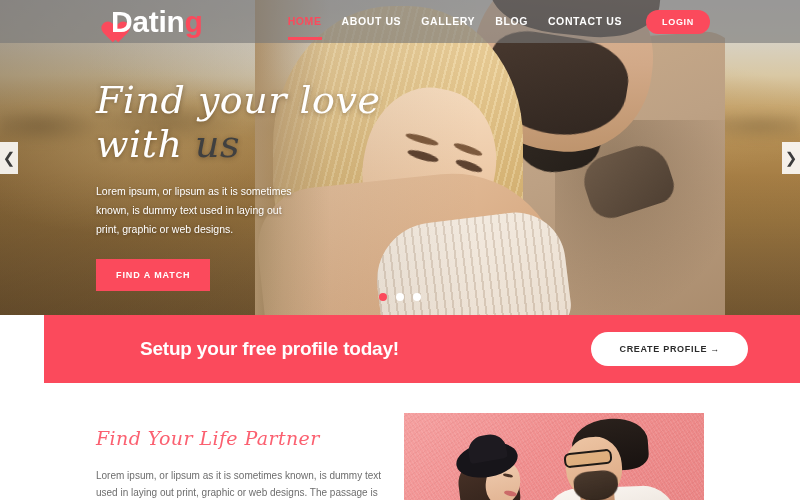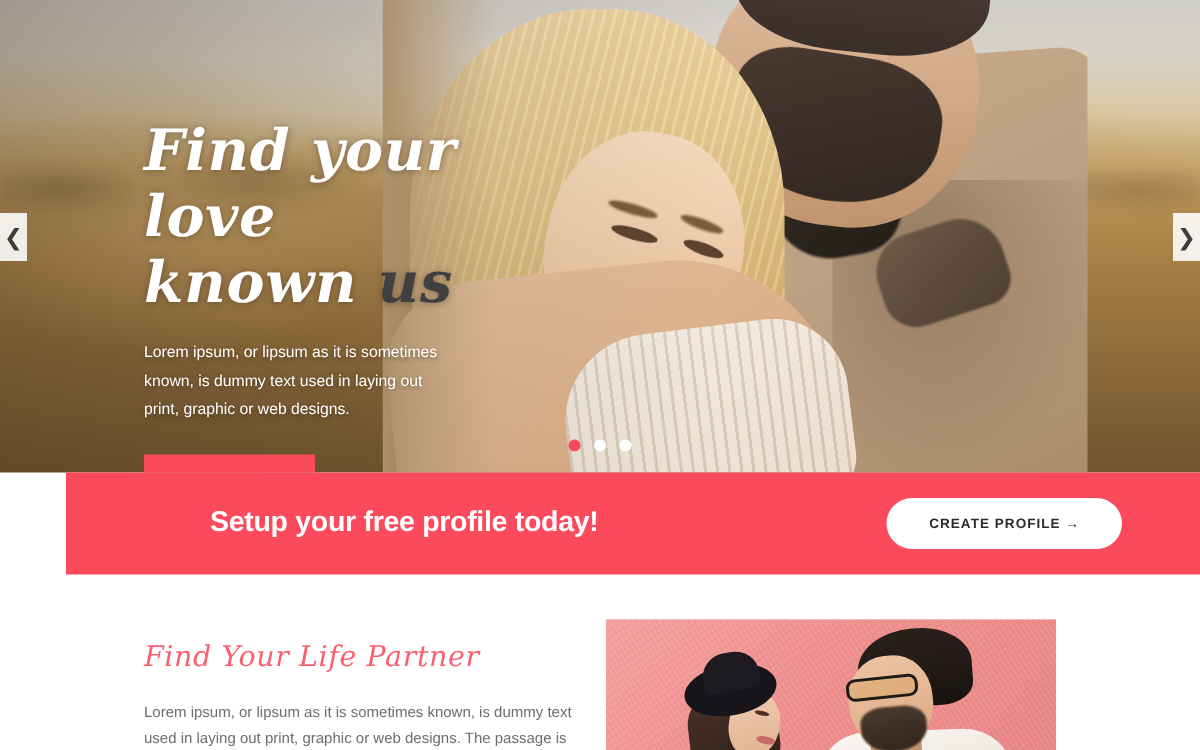--- a/index.html
+++ b/index.html
@@ -326,21 +326,21 @@
     top: 78px;
     width: 300px;
     z-index: 20;
   }
   .hero-title {
     font-family: "DejaVu Serif", serif;
     font-style: italic;
     font-size: 38px;
     line-height: 44px;
     color: #ffffff;
-    font-weight: 700;
+    font-weight: 400;
     text-shadow: 0 1px 5px rgba(60,40,20,.45);
     letter-spacing: .5px;
   }
   .hero-title .accent { color: #404040; }
   .hero-desc {
     margin-top: 16px;
     font-size: 10.5px;
     line-height: 19px;
     color: #ffffff;
     text-shadow: 0 1px 3px rgba(60,40,20,.5);
@@ -606,40 +606,55 @@
       <div class="knit-texture"></div>
       <div class="man-hand"></div>
       <div class="hero-couple-fade"></div>
     </div>
 
     <div class="hero-scrim"></div>
 
     <div class="hero-content">
       <div class="hero-title">
         <span>Find your love</span><br>
-        <span>known </span><span class="accent">us</span>
+        <span>with </span><span class="accent">us</span>
       </div>
       <div class="hero-desc">Lorem ipsum, or lipsum as it is sometimes known, is dummy text used in laying out print, graphic or web designs.</div>
       <button class="find-match-btn">FIND A MATCH</button>
     </div>
 
     <div class="car-arrow prev">
       <span>❮</span>
     </div>
     <div class="car-arrow next">
       <span>❯</span>
     </div>
 
     <div class="car-dots">
       <span class="dot active"></span>
       <span class="dot"></span>
       <span class="dot"></span>
     </div>
   </div>
 
+  <div class="header">
+    <div class="logo">
+      <span class="logo-heart"></span>
+      <span class="logo-text"><span>Datin</span><span class="g">g</span></span>
+    </div>
+
+    <div class="nav">
+      <span class="nav-item active">HOME</span>
+      <span class="nav-item">ABOUT US</span>
+      <span class="nav-item">GALLERY</span>
+      <span class="nav-item">BLOG</span>
+      <span class="nav-item">CONTACT US</span>
+      <button class="login-btn">LOGIN</button>
+    </div>
+  </div>
 
   <div class="cta">
     <div class="cta-title">Setup your free profile today!</div>
     <button class="cta-btn"><span>CREATE PROFILE</span> <span>→</span></button>
   </div>
 
   <div class="about">
     <div class="about-left">
       <div class="about-title">Find Your Life Partner</div>
       <div class="about-desc">Lorem ipsum, or lipsum as it is sometimes known, is dummy text used in laying out print, graphic or web designs. The passage is attributed toan unknown typesetter in the 15th</div>

